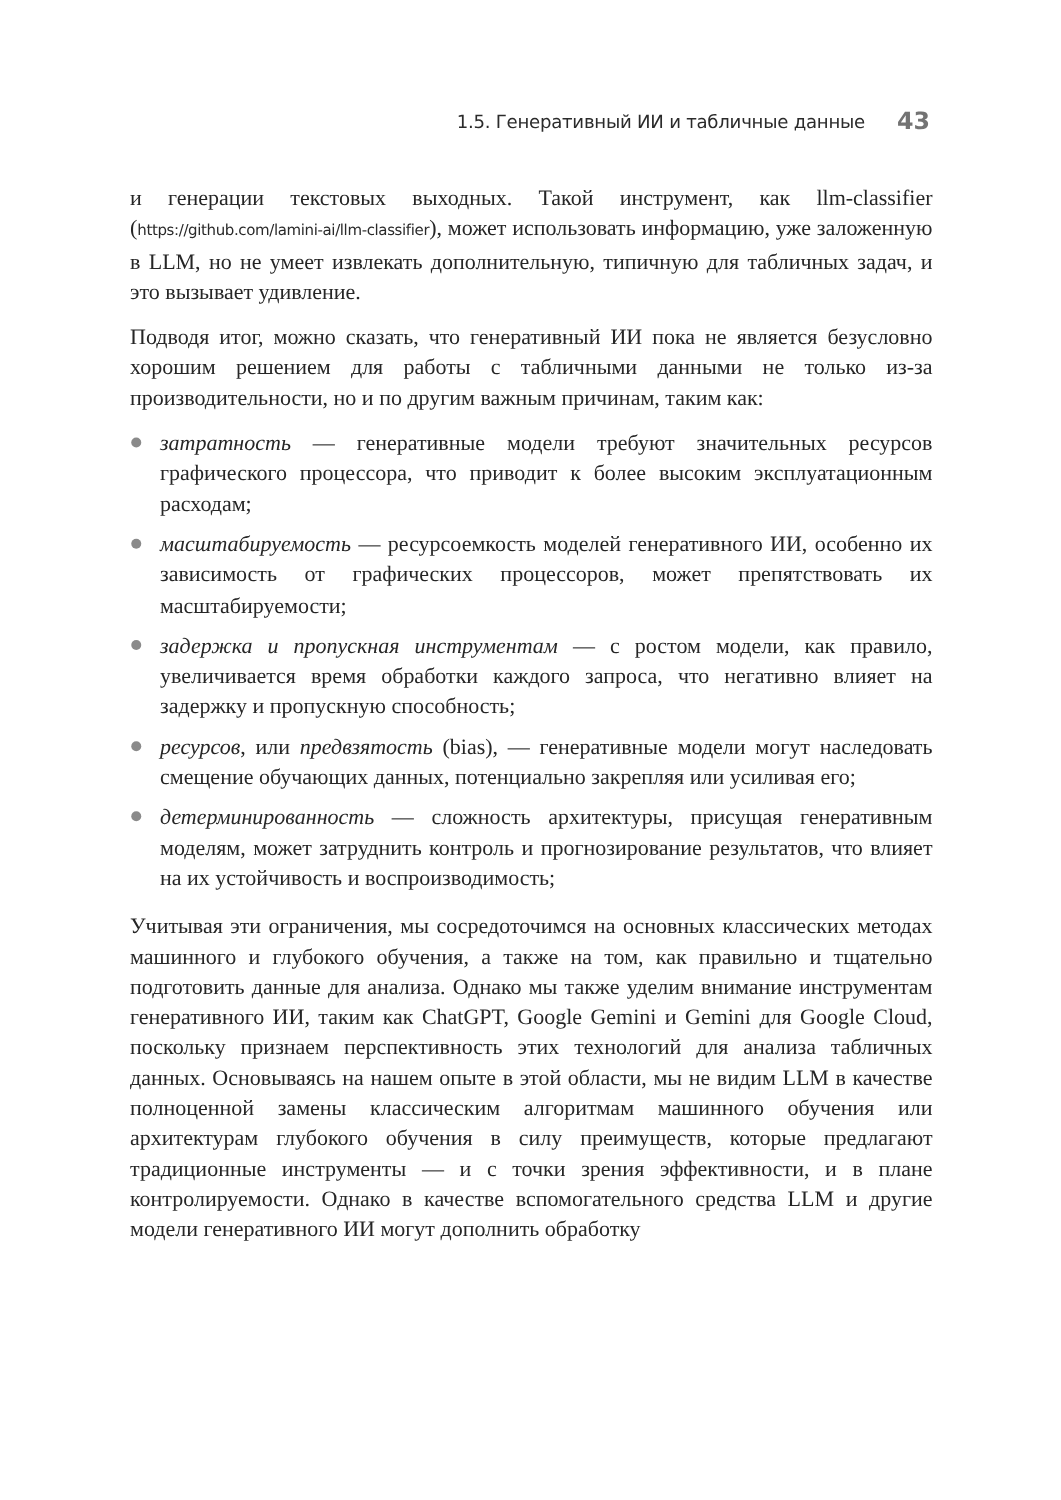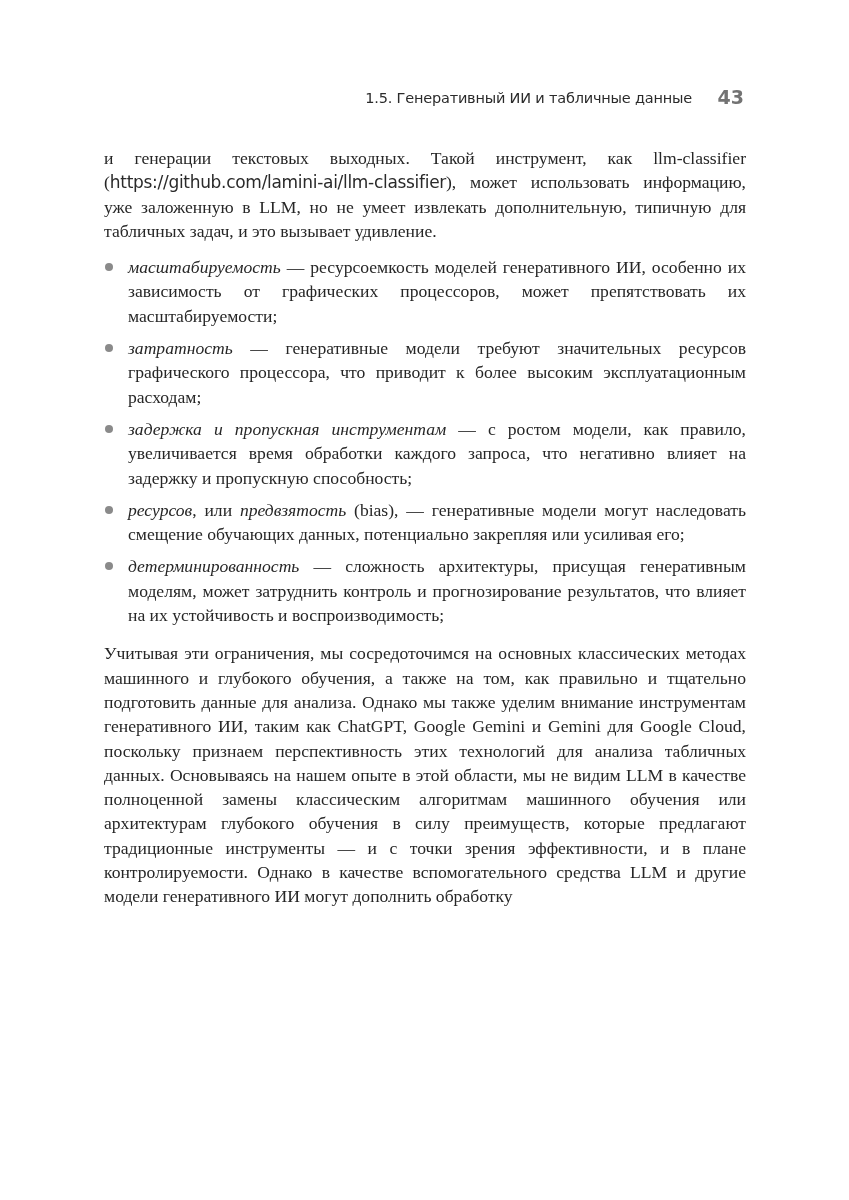--- a/index.html
+++ b/index.html
@@ -3,44 +3,45 @@
 <meta charset="utf-8">
 <style>
   html, body { margin:0; padding:0; background:#ffffff; }
   body { width:849px; height:1200px; position:relative; overflow:hidden; }
   .page { position:absolute; left:0; top:0; width:763px; height:1200px; background:#fff; }
   .running-head { position:absolute; top:86px; left:104px; width:642px; height:28px; }
   .rh-title { position:absolute; right:54px; top:4px; font-family:"DejaVu Sans", sans-serif; font-size:14.5px; color:#2b2b2b; letter-spacing:-0.2px; }
   .rh-page { position:absolute; right:2px; top:0px; font-family:"DejaVu Sans", sans-serif; font-size:19px; font-weight:bold; color:#737373; }
   .body { position:absolute; left:104px; top:146px; width:642px; font-family:"Liberation Serif", serif; font-size:17.6px; line-height:24.3px; color:#262626; text-align:justify; }
   p { margin:0 0 12px 0; text-align:justify; }
-  .url { font-family:"DejaVu Sans", sans-serif; font-size:17px; letter-spacing:-0.3px; color:#2a2a2a; }
+  .url { font-family:"DejaVu Sans", sans-serif; font-size:12px; letter-spacing:-0.3px; color:#2a2a2a; }
   ul { list-style:none; margin:0 0 14px 0; padding:0; }
   li { position:relative; padding-left:24px; margin:0 0 8px 0; text-align:justify; }
   .bullet { position:absolute; left:1px; top:8px; width:8px; height:8px; border-radius:50%; background:#8a8a8a; }
   em { font-style:italic; }
 </style>
 </head>
 <body>
 
 <div class="page">
 
   <div class="running-head">
     <span class="rh-title">1.5. Генеративный ИИ и табличные данные</span>
     <span class="rh-page">43</span>
   </div>
 
   <div class="body">
 
     <p><span>и генерации текстовых выходных. Такой инструмент, как llm-classifier (</span><span class="url">https://github.com/lamini-ai/llm-classifier</span><span>), может использовать информацию, уже заложенную в LLM, но не умеет извлекать дополнительную, типичную для табличных задач, и это вызывает удивление.</span></p>
 
+    <p>Подводя итог, можно сказать, что генеративный ИИ пока не является безусловно хорошим решением для работы с табличными данными не только из-за производительности, но и по другим важным причинам, таким как:</p>
 
     <ul>
+      <li><span class="bullet"></span><em>затратность</em><span> — генеративные модели требуют значительных ресурсов графического процессора, что приводит к более высоким эксплуатационным расходам;</span></li>
       <li><span class="bullet"></span><em>масштабируемость</em><span> — ресурсоемкость моделей генеративного ИИ, особенно их зависимость от графических процессоров, может препятствовать их масштабируемости;</span></li>
-      <li><span class="bullet"></span><em>затратность</em><span> — генеративные модели требуют значительных ресурсов графического процессора, что приводит к более высоким эксплуатационным расходам;</span></li>
       <li><span class="bullet"></span><em>задержка и пропускная инструментам</em><span> — с ростом модели, как правило, увеличивается время обработки каждого запроса, что негативно влияет на задержку и пропускную способность;</span></li>
       <li><span class="bullet"></span><em>ресурсов</em><span>, или </span><em>предвзятость</em><span> (bias), — генеративные модели могут наследовать смещение обучающих данных, потенциально закрепляя или усиливая его;</span></li>
       <li><span class="bullet"></span><em>детерминированность</em><span> — сложность архитектуры, присущая генеративным моделям, может затруднить контроль и прогнозирование результатов, что влияет на их устойчивость и воспроизводимость;</span></li>
     </ul>
 
     <p>Учитывая эти ограничения, мы сосредоточимся на основных классических методах машинного и глубокого обучения, а также на том, как правильно и тщательно подготовить данные для анализа. Однако мы также уделим внимание инструментам генеративного ИИ, таким как ChatGPT, Google Gemini и Gemini для Google Cloud, поскольку признаем перспективность этих технологий для анализа табличных данных. Основываясь на нашем опыте в этой области, мы не видим LLM в качестве полноценной замены классическим алгоритмам машинного обучения или архитектурам глубокого обучения в силу преимуществ, которые предлагают традиционные инструменты — и с точки зрения эффективности, и в плане контролируемости. Однако в качестве вспомогательного средства LLM и другие модели генеративного ИИ могут дополнить обработку</p>
 
   </div>
 </div>
 

